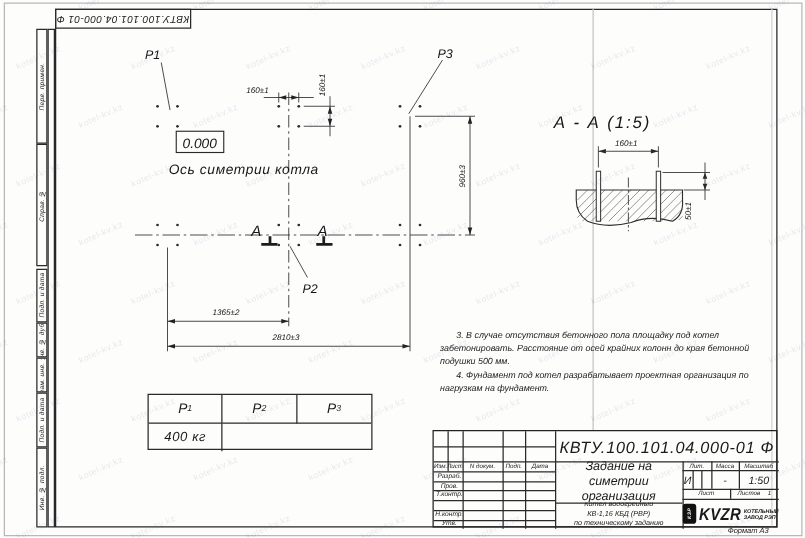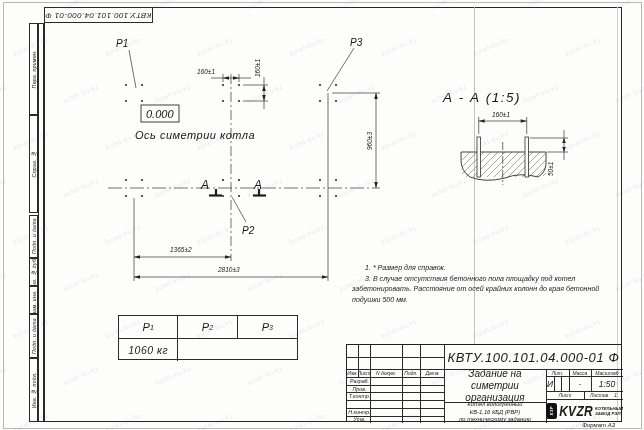--- a/index.html
+++ b/index.html
@@ -214,26 +214,26 @@
         <sub>1</sub>
       </div>
     <div class="phead">
         <span>P</span>
         <sub>2</sub>
       </div>
     <div class="phead">
         <span>P</span>
         <sub>3</sub>
       </div>
-    <div class="pval">1060 кг</div>
+    <div class="pval">400 кг</div>
   </div>
 
   <div class="abs notes">
-    <div>1. * Размер для справок.</div>
     <div>3. В случае отсутствия бетонного пола площадку под котел забетонировать. Расстояние от осей крайних колонн до края бетонной подушки 500 мм.</div>
+    <div>4. Фундамент под котел разрабатывает проектная организация по нагрузкам на фундамент.</div>
   </div>
 
   <div class="abs tb">
 
     <i class="hl" style="left:0;top:12px;width:97px;height:0.8px;"></i>
     <i class="hl" style="left:0;top:24px;width:276px;height:0.8px;"></i>
     <i class="hl" style="left:0;top:32px;width:97px;height:0.8px;"></i>
     <i class="hl" style="left:0;top:39.7px;width:97px;height:0.8px;"></i>
     <i class="hl" style="left:0;top:47.4px;width:97px;height:0.8px;"></i>
     <i class="hl" style="left:0;top:55.1px;width:97px;height:0.8px;"></i>

